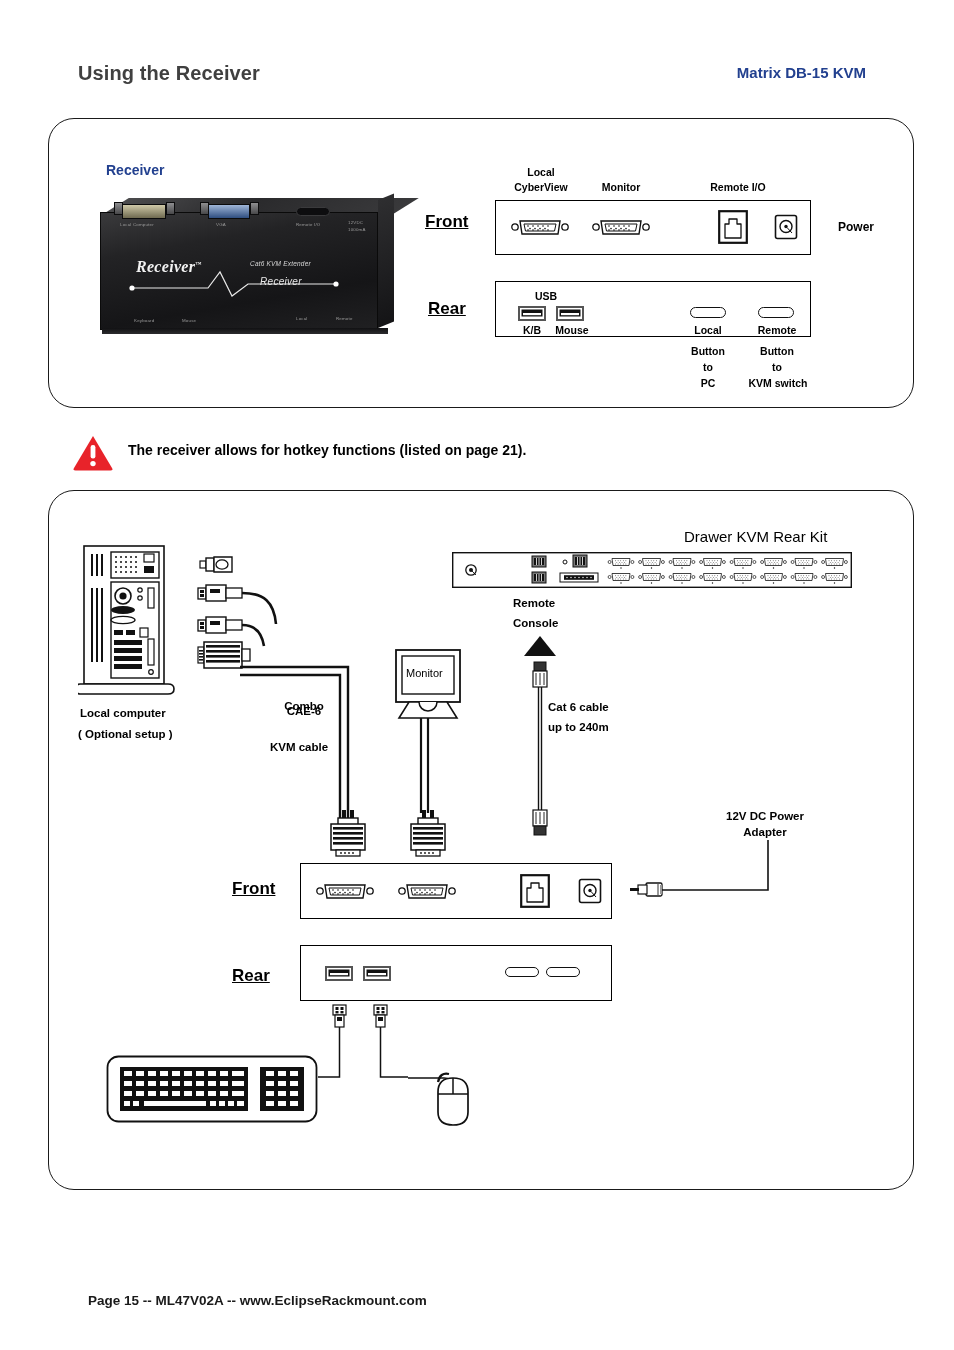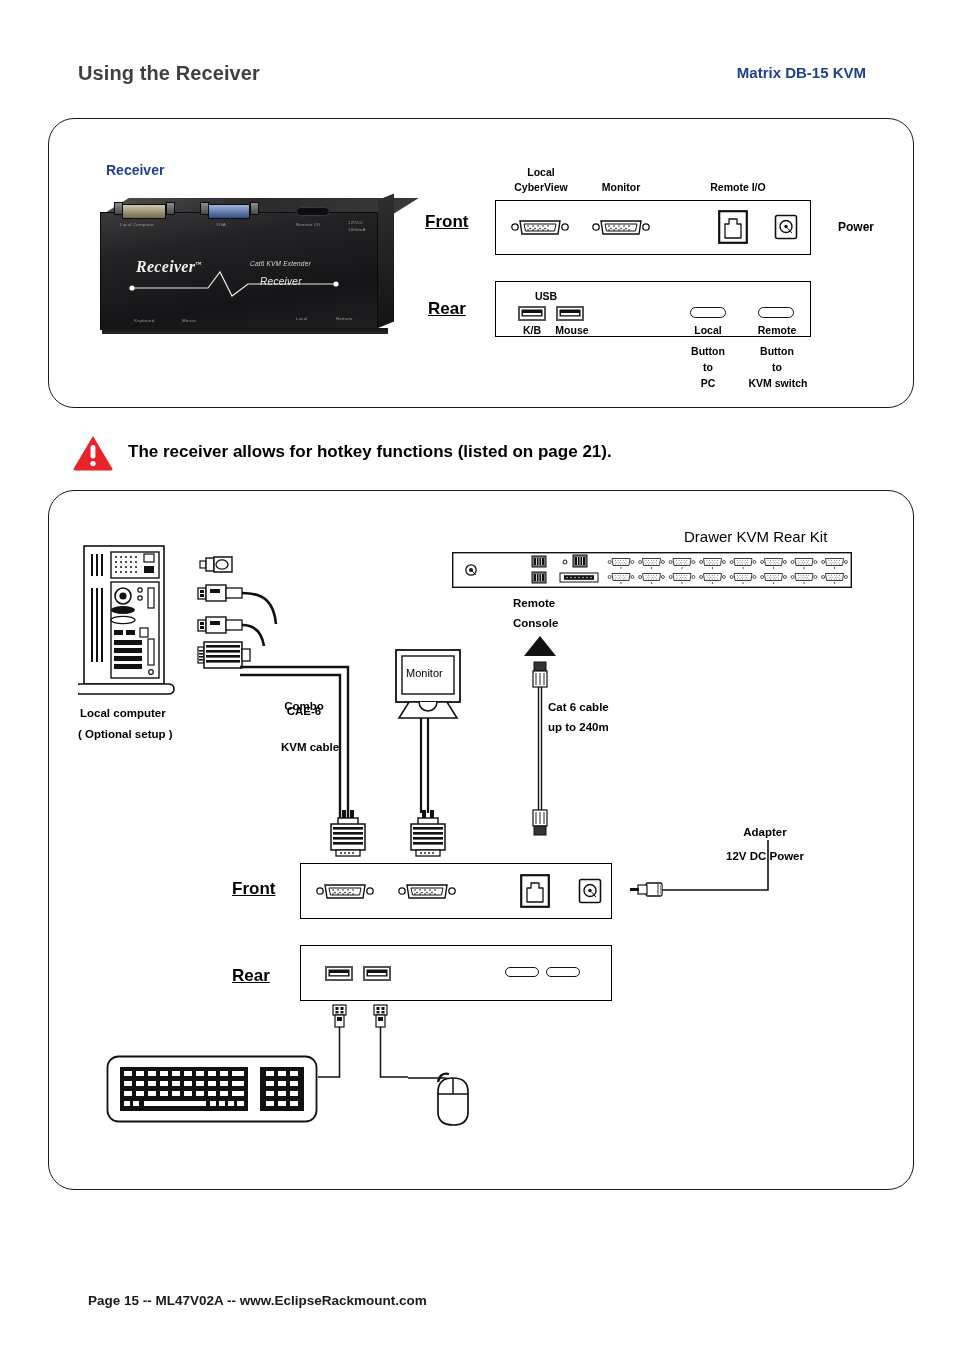--- a/index.html
+++ b/index.html
@@ -117,21 +117,21 @@
   
   .usbport { position:absolute; }
   
   .obtn {
     position:absolute; border:1.7px solid #111; border-radius:7px; background:#fff;
   }
 
   
   .warn-row { position:absolute; left:72px; top:430px; width:600px; height:44px; }
   .warn-text {
-    position:absolute; left:56px; top:12px; font-size:17px; font-weight:bold;
+    position:absolute; left:56px; top:12px; font-size:14px; font-weight:bold;
   }
 
   
   .lbl { position:absolute; font-size:11.5px; font-weight:bold; line-height:16px; white-space:nowrap;}
   .lbl.center { text-align:center; }
   .title-reg { position:absolute; font-size:15px; font-weight:normal; white-space:nowrap;}
 
   
   .footer {
     position:absolute; left:88px; top:1293px; font-size:13.5px; color:#1a1a1a;font-weight:bold;
@@ -779,21 +779,21 @@
   </g>
 </svg>
 
 <svg style="position:absolute; left:236px; top:655px;" width="130" height="170" viewBox="0 0 130 170">
   <path d="M4,12 L112,12 L112,166" fill="none" stroke="#111" stroke-width="2.4"></path>
   <path d="M4,20 L104,20 L104,166" fill="none" stroke="#111" stroke-width="2.4"></path>
 </svg>
 
 <div class="lbl center" style="left:262px; top:703px; width:84px;">CAE-6</div>
 <div class="lbl center" style="left:262px; top:698px; width:84px;">Combo</div>
-<div class="lbl center" style="left:264px; top:739px; width:92px;">KVM cable</div>
+<div class="lbl center" style="left:253px; top:739px; width:92px;">KVM cable</div>
 
 <svg style="position:absolute; left:393px; top:648px;" width="70" height="80" viewBox="0 0 70 80">
   <rect x="3" y="2" width="64" height="52" fill="#fff" stroke="#111" stroke-width="1.8"></rect>
   <rect x="9" y="8" width="52" height="38" fill="#fff" stroke="#111" stroke-width="1.4"></rect>
   <path d="M16,54 L54,54 L64,70 L6,70 Z" fill="#fff" stroke="#111" stroke-width="1.6"></path>
   <path d="M26,54 A9,9 0 0 0 44,54" fill="#fff" stroke="#111" stroke-width="1.5"></path>
 </svg>
 <div class="lbl" style="left:406px; top:665px; font-weight:normal; font-size:11px;">Monitor</div>
 
 <svg style="position:absolute; left:414px; top:718px;" width="22" height="95" viewBox="0 0 22 95">
@@ -862,21 +862,21 @@
         <line x1="24" y1="178" x2="24" y2="190"></line>
         <line x1="28" y1="178" x2="28" y2="190"></line>
     </g>
     <rect x="18" y="192" width="12" height="9" fill="#333" stroke="#111" stroke-width="1"></rect>
   </g>
 </svg>
 
 <div class="lbl" style="left:548px; top:699px;">Cat 6 cable</div>
 <div class="lbl" style="left:548px; top:719px;">up to 240m</div>
 
-<div class="lbl center" style="left:690px; top:808px; width:150px;margin-top:40px;">12V DC Power</div>
+<div class="lbl center" style="left:690px; top:808px; width:150px;">12V DC Power</div>
 <div class="lbl center" style="left:690px; top:824px; width:150px;">Adapter</div>
 
 <svg style="position:absolute; left:620px; top:838px;" width="160" height="62" viewBox="0 0 160 62">
   <path d="M148,2 L148,52 L42,52" fill="none" stroke="#111" stroke-width="1.6"></path>
 
   <rect x="26" y="45" width="16" height="13" rx="1.5" fill="#fff" stroke="#111" stroke-width="1.3"></rect>
   <rect x="18" y="47" width="9" height="9" fill="#fff" stroke="#111" stroke-width="1.2"></rect>
   <rect x="10" y="50" width="9" height="3" fill="#111"></rect>
   <g fill="#999">
     <rect x="37" y="46" width="2" height="11"></rect>

